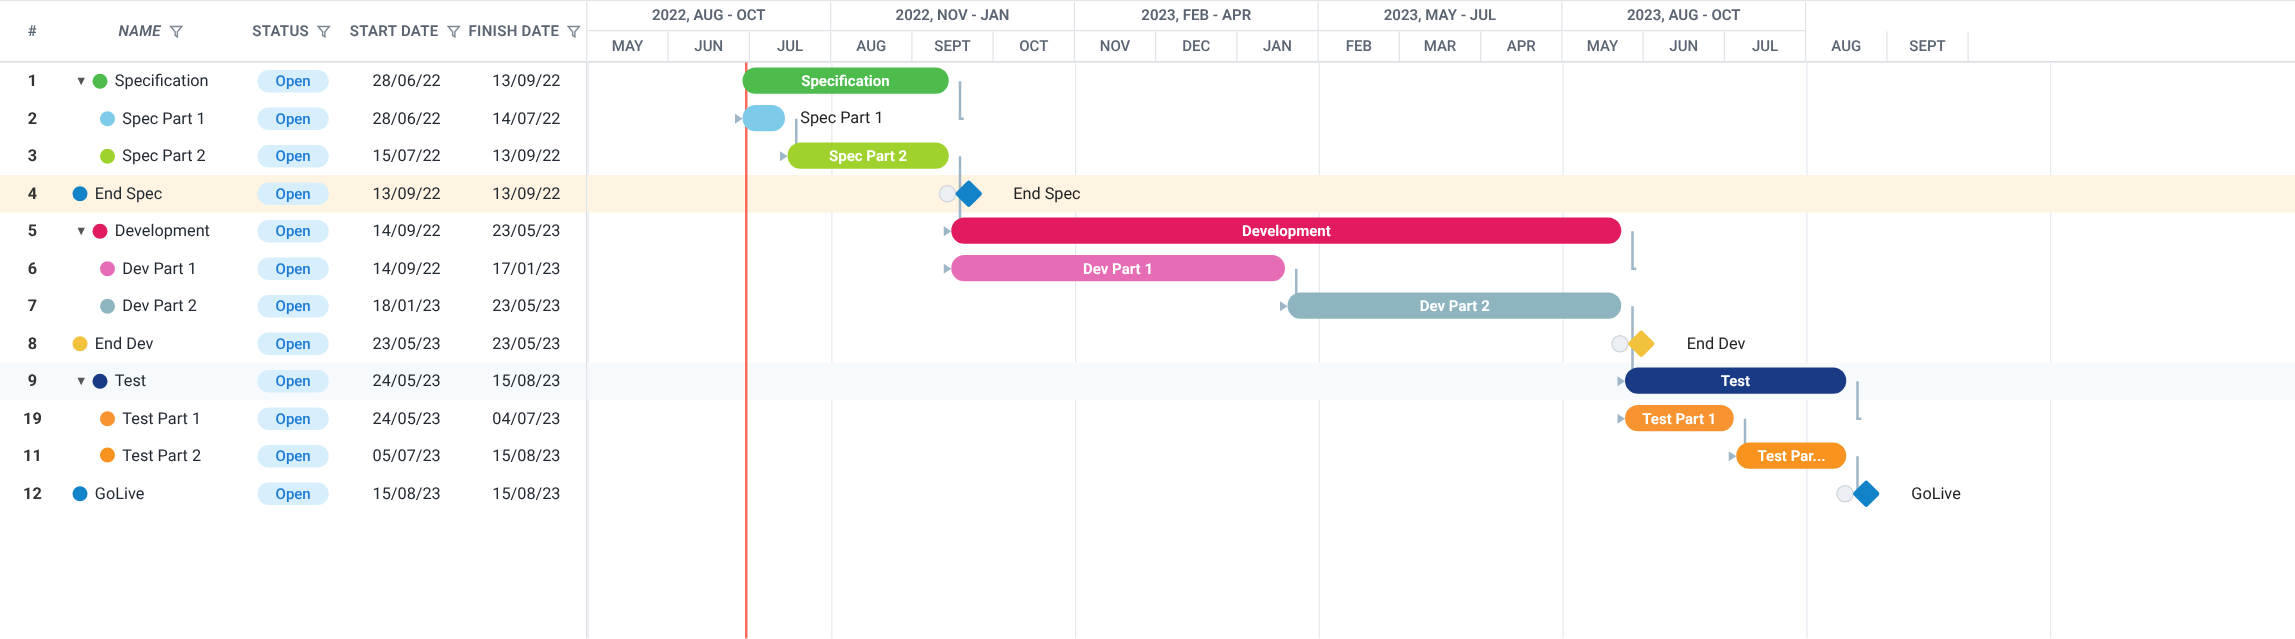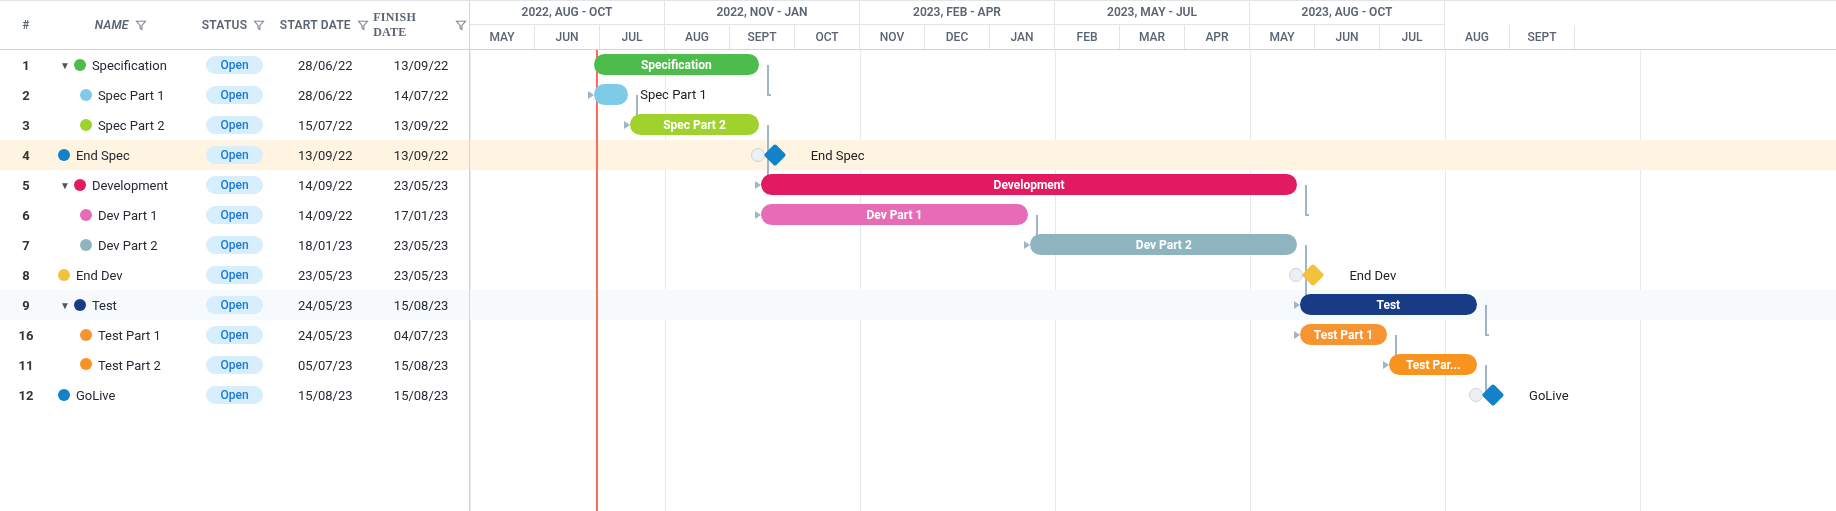--- a/index.html
+++ b/index.html
@@ -66,21 +66,21 @@
     display: flex;
     align-items: center;
     justify-content: center;
     height: 100%;
     position: relative;
   }
   .col.num { width: 52px; justify-content: center; }
   .col.name { width: 140px; justify-content: center; font-style: italic; }
   .col.status { width: 86px; }
   .col.start { width: 96px; }
-  .col.finish { width: 96px; font-family: Liberation Serif, serif; }
+  .col.finish { width: 96px; }
   .filter-icon {
     width: 16px; height: 16px;
     margin-left: 4px;
     display: inline-flex;
     align-items: center;
     justify-content: center;
     color: var(--filter-icon);
   }
   .filter-icon svg { width: 12px; height: 12px; }
 
@@ -437,21 +437,21 @@
               <span>Test</span>
             </span>
           </div>
           <div class="cell status">
             <span class="status-pill">Open</span>
           </div>
           <div class="cell start">24/05/23</div>
           <div class="cell finish">15/08/23</div>
         </div>
         <div class="row">
-          <div class="cell num">16</div>
+          <div class="cell num">19</div>
           <div class="cell name">
             <span class="indent-1" style="display: flex; align-items: center;">
               <span class="dot" style="background: rgb(247, 147, 48);"></span>
               <span>Test Part 1</span>
             </span>
           </div>
           <div class="cell status">
             <span class="status-pill">Open</span>
           </div>
           <div class="cell start">24/05/23</div>

